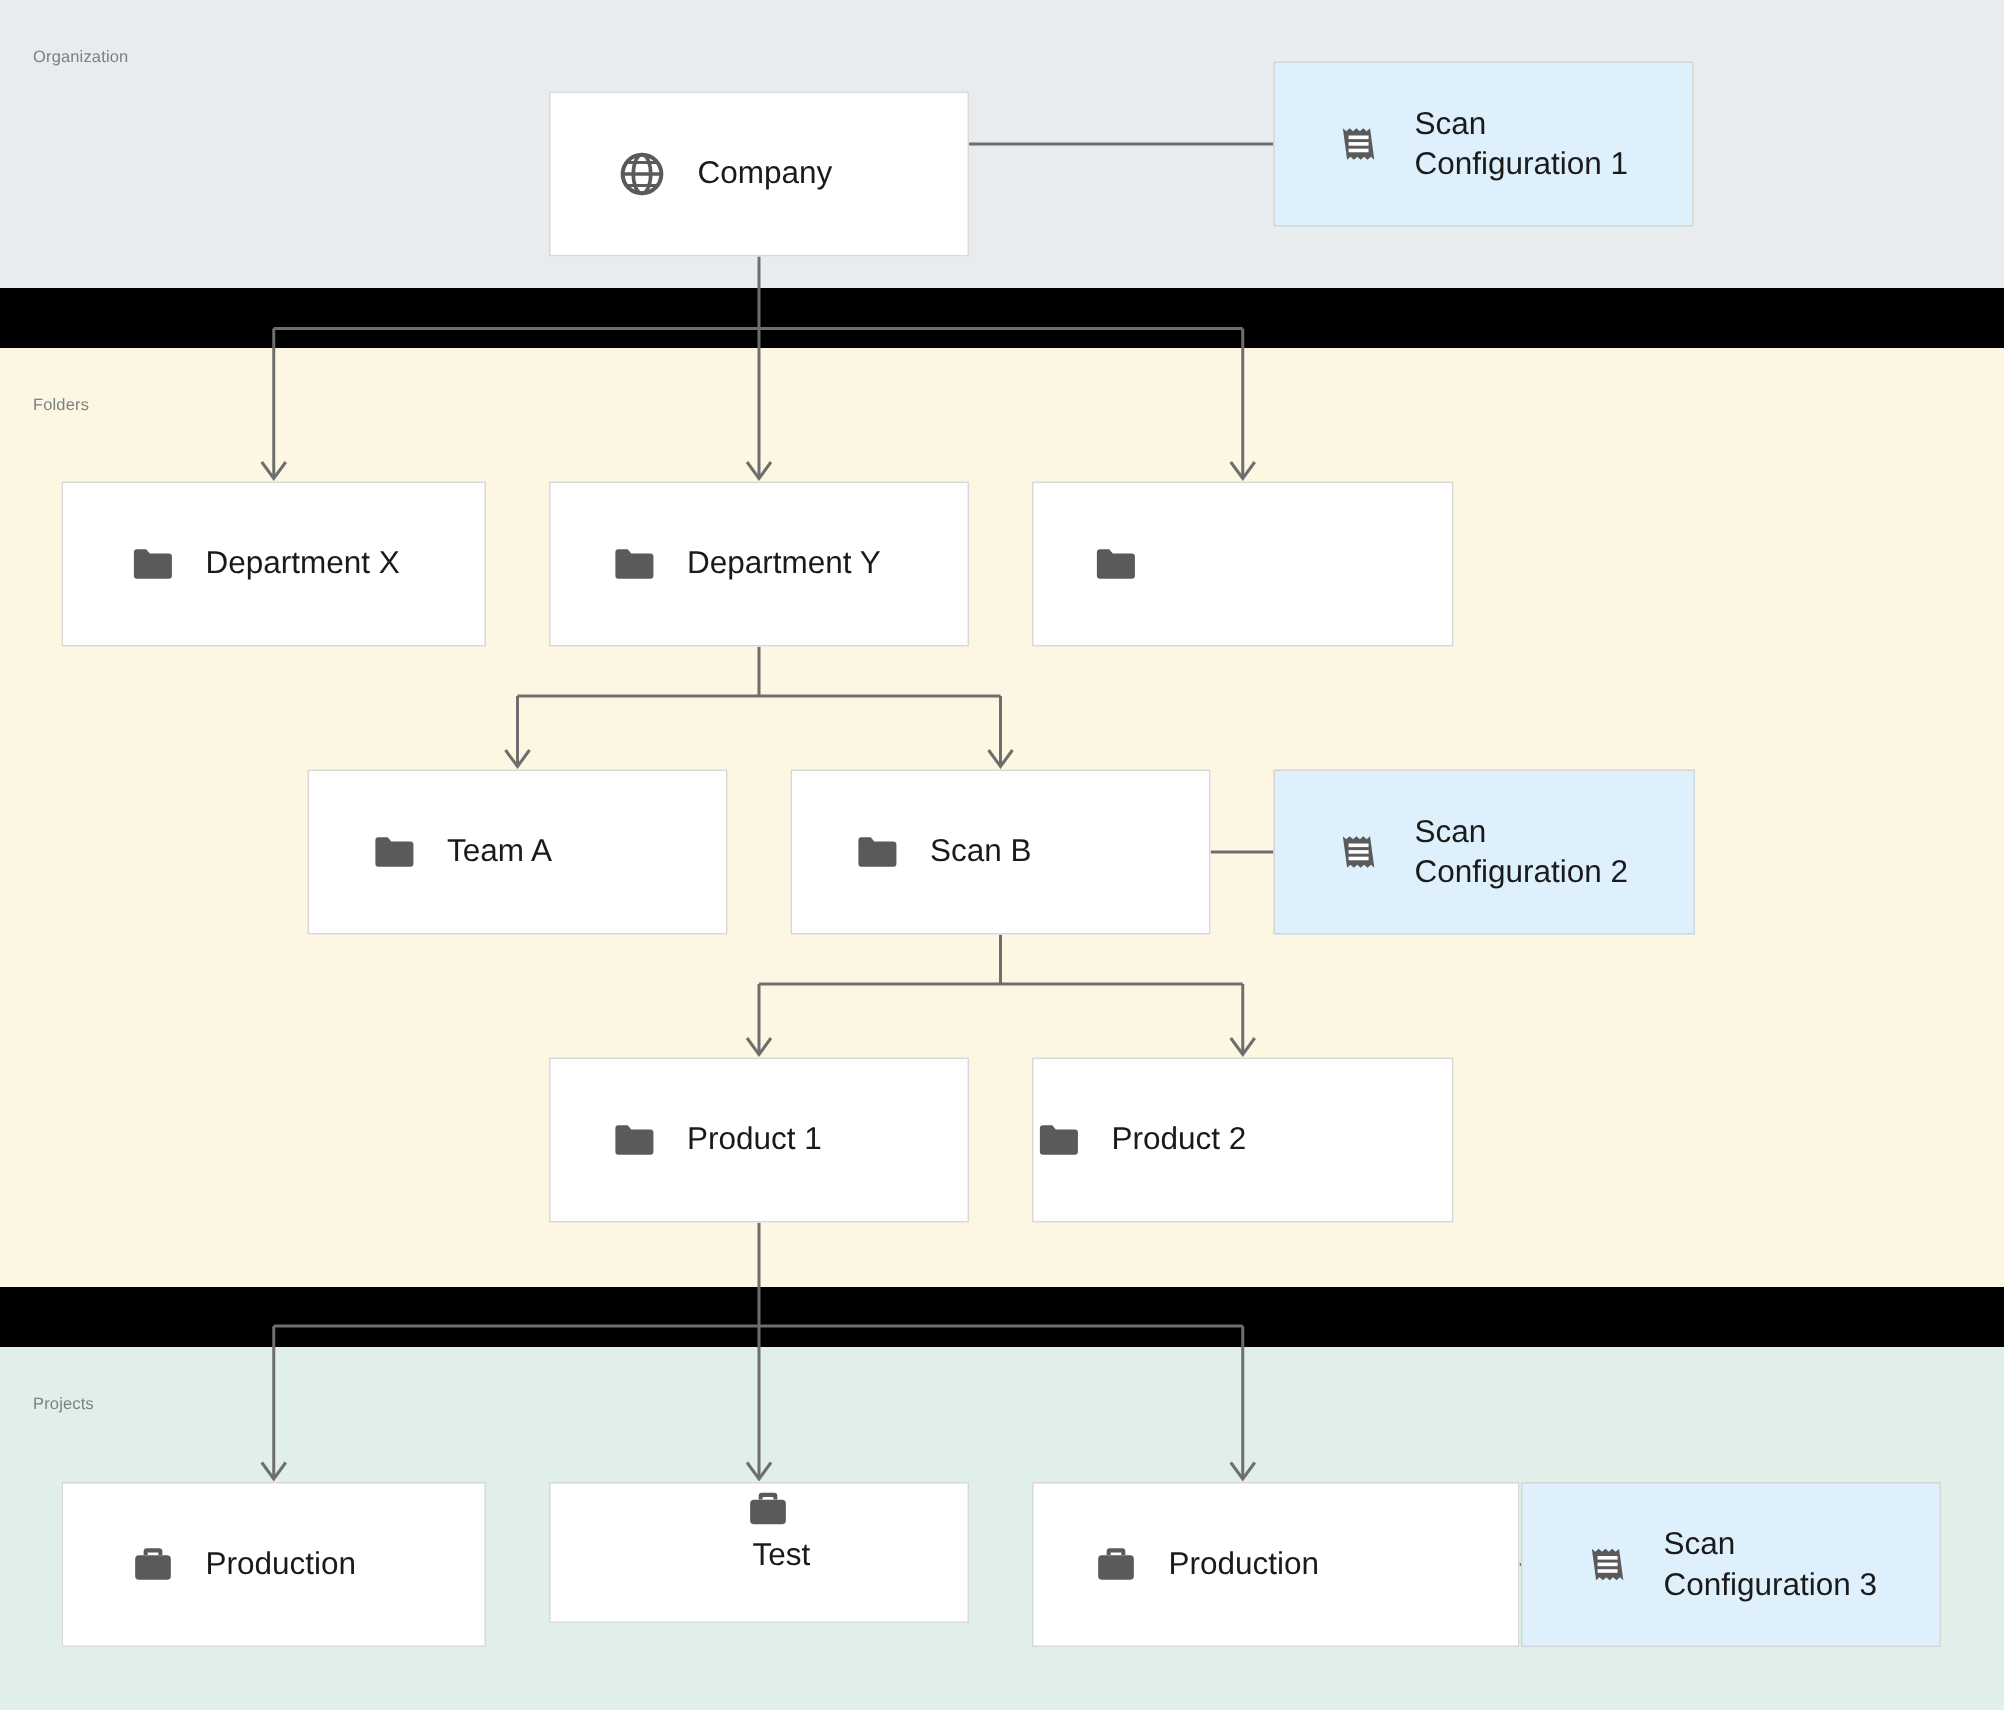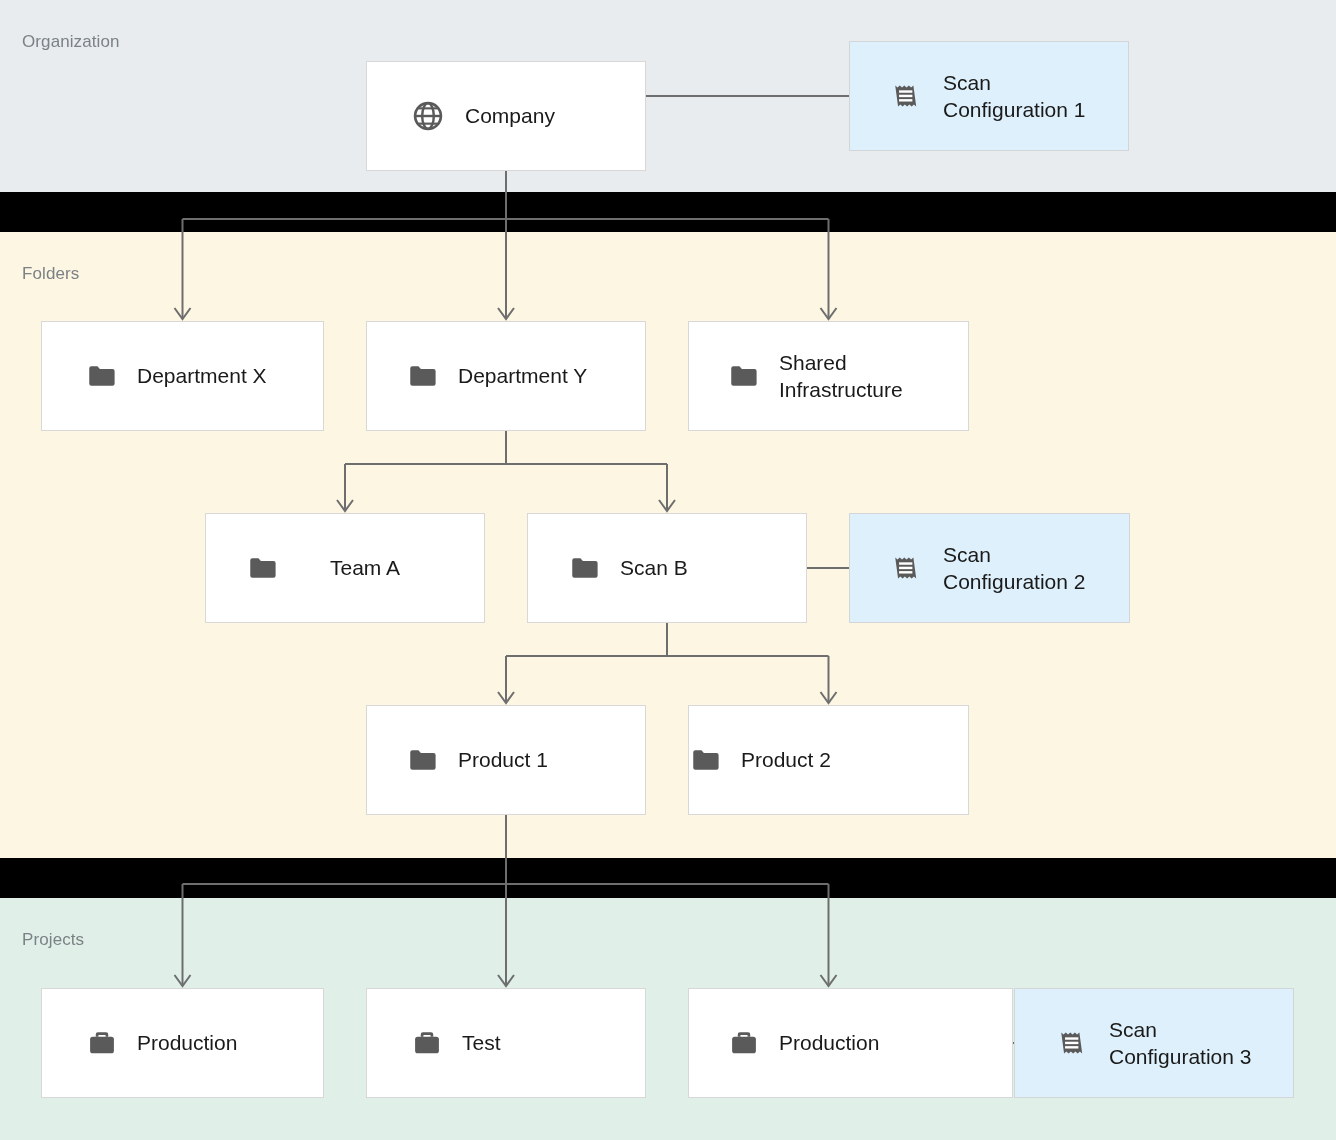--- a/index.html
+++ b/index.html
@@ -6,21 +6,21 @@
   body{font-family:"Liberation Sans",sans-serif;}
   #stage{position:relative;width:1336px;height:1140px;overflow:hidden;background:#fff;}
 
   .band{position:absolute;left:0;width:1336px;}
   .band-org{top:0;height:192px;background:#e8ecef;}
   .band-div1{top:192px;height:40px;background:#000000;}
   .band-folders{top:232px;height:626px;background:#fdf6e3;}
   .band-div2{top:858px;height:40px;background:#000000;}
   .band-projects{top:898px;height:242px;background:#e0f0e8;}
 
-  .band-label{position:absolute;font-size:17px;color:#7b8285;letter-spacing:.1px;white-space:nowrap;}
+  .band-label{position:absolute;font-size:11px;color:#7b8285;letter-spacing:.1px;white-space:nowrap;}
 
   #links{position:absolute;left:0;top:0;width:1336px;height:1140px;pointer-events:none;}
 
   .node{position:absolute;box-sizing:border-box;display:flex;align-items:center;
         border:1px solid #d8d8d8;background:#ffffff;}
   .node.cfg{background:#ddf0fb;border-color:#d2d6d8;}
   .node .ico{flex:0 0 auto;display:flex;align-items:center;justify-content:center;}
   .node .lbl{font-size:21px;line-height:1.30;color:#1a1a1a;white-space:pre-line;}
 
   svg.gl{display:block;}
@@ -114,24 +114,22 @@
           </svg>
         </span>
         <span class="lbl">Department Y</span>
       </div>
       <div class="node" style="left: 688px; top: 321px; width: 281px; height: 110px; padding-left: 38px;">
         <span class="ico" style="margin-right: 18px;">
           <svg class="gl" width="34" height="34" viewBox="0 0 24 24">
             <path d="M3 6.6a1.5 1.5 0 0 1 1.5-1.5h4.3l1.7 1.9h8.9a1.5 1.5 0 0 1 1.5 1.5v8.9a1.5 1.5 0 0 1-1.5 1.5H4.5A1.5 1.5 0 0 1 3 17.4z" fill="#5a5a5a"></path>
           </svg>
         </span>
-        <span class="lbl">Shared
-Infrastructure</span>
-      </div>
-      <div class="node" style="left: 205px; top: 513px; width: 280px; height: 110px; padding-left: 40px; gap: 32px;">
+      </div>
+      <div class="node" style="left: 205px; top: 513px; width: 280px; height: 110px; padding-left: 40px;">
         <span class="ico" style="margin-right: 18px;">
           <svg class="gl" width="34" height="34" viewBox="0 0 24 24">
             <path d="M3 6.6a1.5 1.5 0 0 1 1.5-1.5h4.3l1.7 1.9h8.9a1.5 1.5 0 0 1 1.5 1.5v8.9a1.5 1.5 0 0 1-1.5 1.5H4.5A1.5 1.5 0 0 1 3 17.4z" fill="#5a5a5a"></path>
           </svg>
         </span>
         <span class="lbl">Team A</span>
       </div>
       <div class="node" style="left: 527px; top: 513px; width: 280px; height: 110px; padding-left: 40px;">
         <span class="ico" style="margin-right: 18px;">
           <svg class="gl" width="34" height="34" viewBox="0 0 24 24">
@@ -170,21 +168,21 @@
       </div>
       <div class="node" style="left: 41px; top: 988px; width: 283px; height: 110px; padding-left: 43px;">
         <span class="ico" style="margin-right: 18px;">
           <svg class="gl" width="34" height="34" viewBox="0 0 24 24">
             <path d="M9.1 4.4h5.8a1.5 1.5 0 0 1 1.5 1.5v1.6h-1.9V6.3H9.5v1.2H7.6V5.9a1.5 1.5 0 0 1 1.5-1.5z" fill="#5a5a5a"></path>
             <rect x="3.6" y="7.6" width="16.8" height="11.6" rx="1.8" fill="#5a5a5a"></rect>
           </svg>
         </span>
         <span class="lbl">Production</span>
       </div>
-      <div class="node" style="left: 366px; top: 988px; width: 280px; height: 110px; padding-left: 43px;">
+      <div class="node" style="left: 366px; top: 988px; width: 280px; height: 94px; padding-left: 30px; flex-direction: column;">
         <span class="ico" style="margin-right: 18px;">
           <svg class="gl" width="34" height="34" viewBox="0 0 24 24">
             <path d="M9.1 4.4h5.8a1.5 1.5 0 0 1 1.5 1.5v1.6h-1.9V6.3H9.5v1.2H7.6V5.9a1.5 1.5 0 0 1 1.5-1.5z" fill="#5a5a5a"></path>
             <rect x="3.6" y="7.6" width="16.8" height="11.6" rx="1.8" fill="#5a5a5a"></rect>
           </svg>
         </span>
         <span class="lbl">Test</span>
       </div>
       <div class="node" style="left: 688px; top: 988px; width: 325px; height: 110px; padding-left: 38px;">
         <span class="ico" style="margin-right: 18px;">

